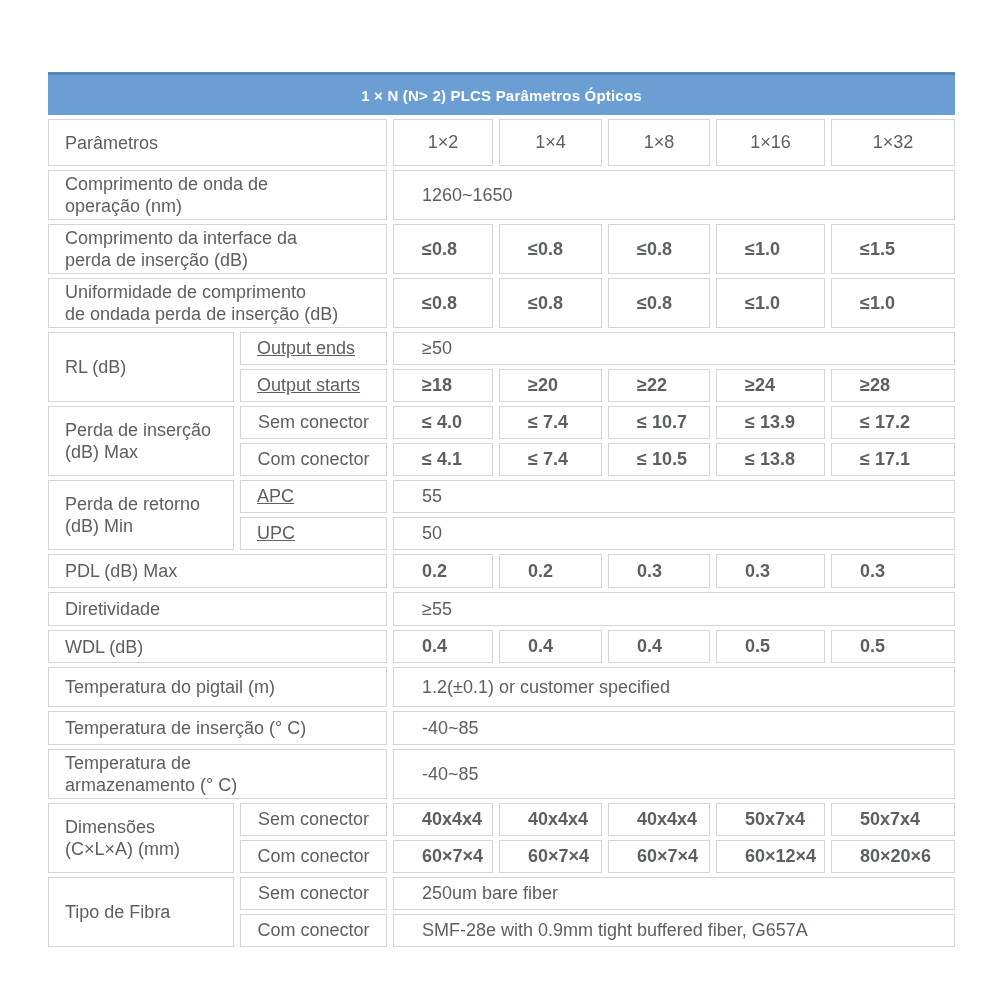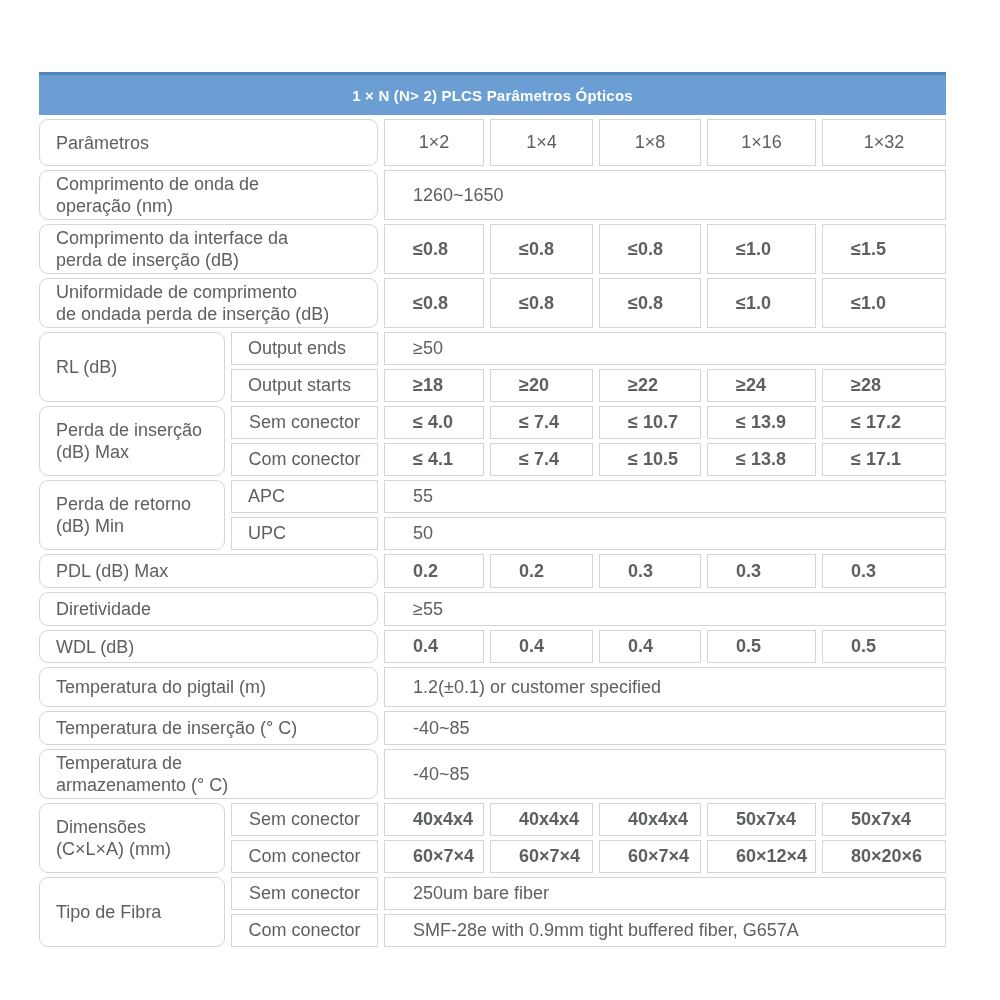--- a/index.html
+++ b/index.html
@@ -10,21 +10,21 @@
   }
   .sheet {
     position: relative;
     width: 1000px;
     height: 1000px;
     background: #ffffff;
     overflow: hidden;
   }
   .table-block {
     position: absolute;
-    left: 39px;
+    left: 48px;
     top: 72px;
     width: 867px;
   }
   .title-bar {
     box-sizing: border-box;
     width: 907px;
     height: 43px;
     background: #6b9fd4;
     border-top: 3px solid #5585b8;
     display: flex;
@@ -52,25 +52,25 @@
     color: #5d6063;
     font-size: 18px;
     vertical-align: middle;
     overflow: hidden;
   }
   td.lbl {
     text-align: left;
     padding: 2px 8px 2px 16px;
     line-height: 22px;
     white-space: pre-line;
-    border-radius: 9px;
   }
   td.sub {
     text-align: left;
     padding: 2px 8px 2px 16px;
+    text-decoration: underline;
   }
   td.val {
     text-align: left;
     padding: 2px 4px 2px 28px;
     font-weight: bold;
   }
   td.spanv {
     text-align: left;
     padding: 2px 10px 2px 28px;
   }

